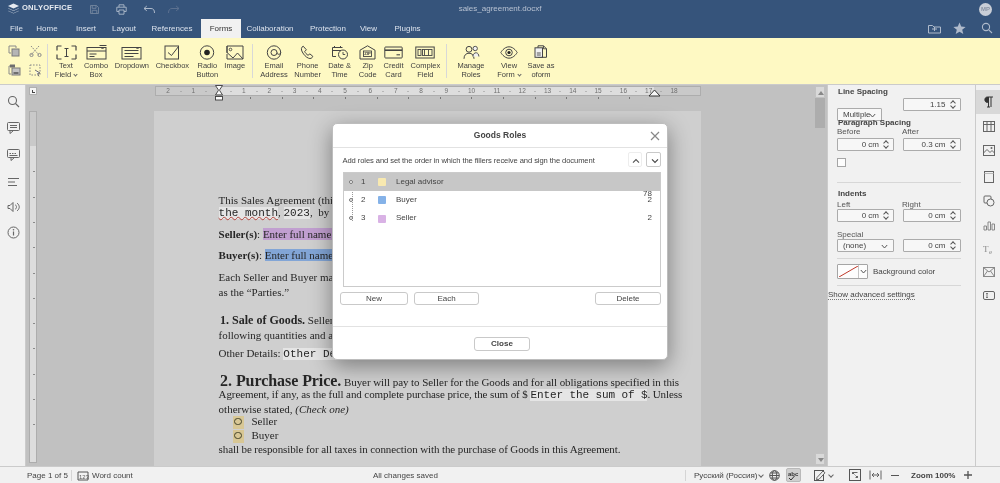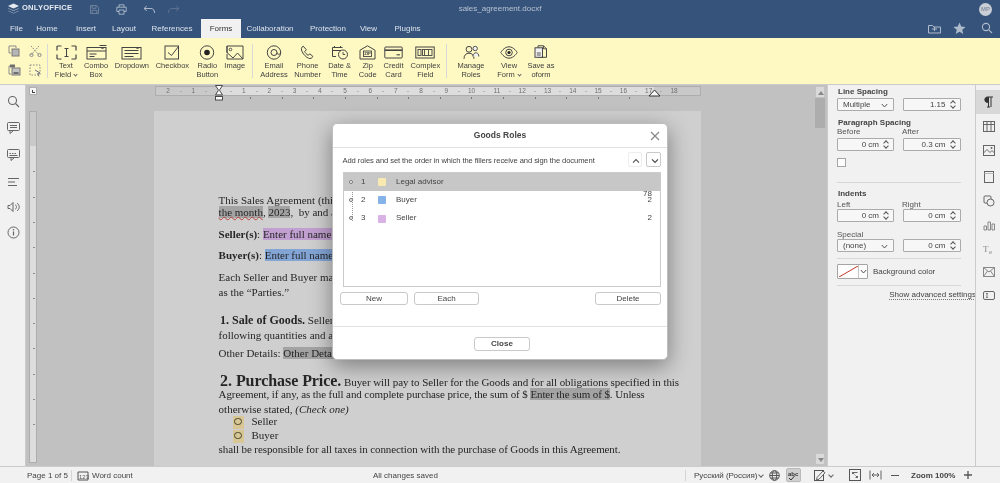--- a/index.html
+++ b/index.html
@@ -23,21 +23,21 @@
   .rsub { position:absolute; color:#555; }
   .rfield { position:absolute; height:13px; background:#F7F7F7; border:1px solid #ABABAB; border-radius:1px; font-size:8px; color:#444; }
   .spin { position:absolute; right:2px; top:0px; width:8px; height:11px; }
   .spin:before { content:""; position:absolute; top:1.8px; left:1.2px; width:3px; height:3px; border-left:1px solid #555; border-top:1px solid #555; transform:rotate(45deg); }
   .spin:after { content:""; position:absolute; bottom:1.8px; left:1.2px; width:3px; height:3px; border-right:1px solid #555; border-bottom:1px solid #555; transform:rotate(45deg); }
   .chev { display:inline-block; width:4px; height:4px; border-right:1px solid #666; border-bottom:1px solid #666; transform:rotate(45deg); }
   .hr { position:absolute; left:836px; width:124px; height:1px; background:#D7D7D7; }
   
   #page { left:154px; top:111px; width:547px; height:355px; background:#CFCFCF; }
   .doc { position:absolute; font-family:"Liberation Serif", serif; font-size:11px; color:#262626; white-space:nowrap; line-height:13px; }
-  .hl-tan { background:#a3a3a3; }
+  .hl-tan { background:#e5e5e5;font-family:Liberation Mono, monospace; }
   .hl-blue { background:#82A5D6; }
   .hl-purple { background:#C19FD0; }
   
   #dialog { left:332px; top:123px; width:336px; height:237px; background:#FFFFFF; border-radius:5px; box-shadow:0 6px 22px rgba(0,0,0,0.4); border:1px solid #BDBDBD; }
   .dbtn { position:absolute; background:#FFF; border:1px solid #C9C9C9; border-radius:3px; font-size:8px; color:#444; text-align:center; }
   #hruler { left:26px; top:85px; width:801px; height:12px; background:#C1C1C1; }
   #vruler { left:29px; top:97px; width:8px; height:369px; }
   .ruler-num { position:absolute; top:0; height:12px; line-height:12px; font-size:6.5px; color:#707070; transform:translateX(-50%); }
   .ruler-dot { position:absolute; top:5.5px; width:1px; height:1.5px; background:#909090; transform:translateX(-50%); }
 </style>
@@ -324,21 +324,21 @@
       <path d="M8 3.5 c2 1.5 2 3.5 0 5 M10 2 c3 2.5 3 5.5 0 8" fill="none" stroke="#666" stroke-width="0.9"></path>
     </svg>
   <svg class="abs" style="top:141px" width="13" height="13" viewBox="0 0 13 13">
       <circle cx="6.5" cy="6.5" r="5.5" fill="none" stroke="#666"></circle>
       <path d="M6.5 5.5 v4" stroke="#666" stroke-width="1.2"></path>
       <circle cx="6.5" cy="3.8" r="0.8" fill="#666"></circle>
     </svg>
 </div>
 <div id="rpanel" class="abs">
   <div class="rlbl" style="left:10px;top:1.5px">Line Spacing</div>
-  <div class="rfield" style="left:9px;top:13px;width:57px;padding:1px 0 0 5px">Multiple<svg style="position:absolute;right:5px;top:3.5px" width="7" height="5" viewBox="0 0 7 5">
+  <div class="rfield" style="left:9px;top:23px;width:45px;padding:1px 0 0 5px">Multiple<svg style="position:absolute;right:5px;top:3.5px" width="7" height="5" viewBox="0 0 7 5">
         <path d="M0.8 1 L3.5 4 L6.2 1" fill="none" stroke="#555" stroke-width="1"></path>
       </svg></div>
   <div class="rfield" style="left:74.5px;top:13px;width:58px;text-align:right;padding:1px 14px 0 0">1.15<div class="spin"></div></div>
   <div class="rlbl" style="left:10px;top:33px">Paragraph Spacing</div>
   <div class="rsub" style="left:9px;top:41.5px">Before</div>
   <div class="rsub" style="left:74px;top:41.5px">After</div>
   <div class="rfield" style="left:9px;top:53px;width:57px;text-align:right;padding:1px 14px 0 0">0 cm<div class="spin"></div></div>
   <div class="rfield" style="left:74.5px;top:53px;width:58px;text-align:right;padding:1px 14px 0 0">0.3 cm<div class="spin"></div></div>
   <div class="abs" style="left:9px;top:72.5px;width:9px;height:9px;border:1px solid #A5A5A5;background:#FDFDFD"></div>
   <div class="hr" style="top:97px;left:9px"></div>
@@ -358,21 +358,21 @@
         <path d="M0 11 L19 0" stroke="#C0392B" stroke-width="1"></path>
       </svg>
       <div class="abs" style="left:20px;top:0;width:9px;height:13px;border-left:1px solid #C5C5C5">
         <svg style="position:absolute;left:1px;top:4px" width="7" height="5" viewBox="0 0 7 5">
           <path d="M0.8 1 L3.5 4 L6.2 1" fill="none" stroke="#555" stroke-width="1"></path>
         </svg>
       </div>
     </div>
   <div class="abs" style="left:45px;top:182px;font-size:8px;color:#444">Background color</div>
   <div class="hr" style="top:200px;left:9px"></div>
-  <div class="abs" style="left:0;top:205px;width:148px;text-align:right;font-size:8px;color:#444"><span style="border-bottom:1px dotted #777">Show advanced settings</span></div>
+  <div class="abs" style="left:0;top:205px;width:148px;text-align:left;font-size:8px;color:#444"><span style="border-bottom:1px dotted #777">Show advanced settings</span></div>
 </div>
 <div id="rtabs" class="abs">
   <div class="abs" style="left:0;top:5px;width:25px;height:24px;background:#D8D8D8"></div>
   <svg class="abs" style="left:7px;top:11px" width="11" height="12" viewBox="0 0 11 12">
       <path d="M4.5 1 H10 M5.5 1 V11 M8 1 V11 M4.5 1 C1 1 1 6.5 4.5 6.5 V1 Z M4 11 h3" fill="#333" stroke="#333" stroke-width="1"></path>
     </svg>
   <svg class="abs" style="left:7px;top:36px" width="12" height="11" viewBox="0 0 12 11">
       <rect x="0.5" y="0.5" width="11" height="10" fill="none" stroke="#666"></rect>
       <path d="M0.5 3.5 h11 M4 0.5 v10 M8 0.5 v10" stroke="#666" fill="none"></path>
     </svg>

